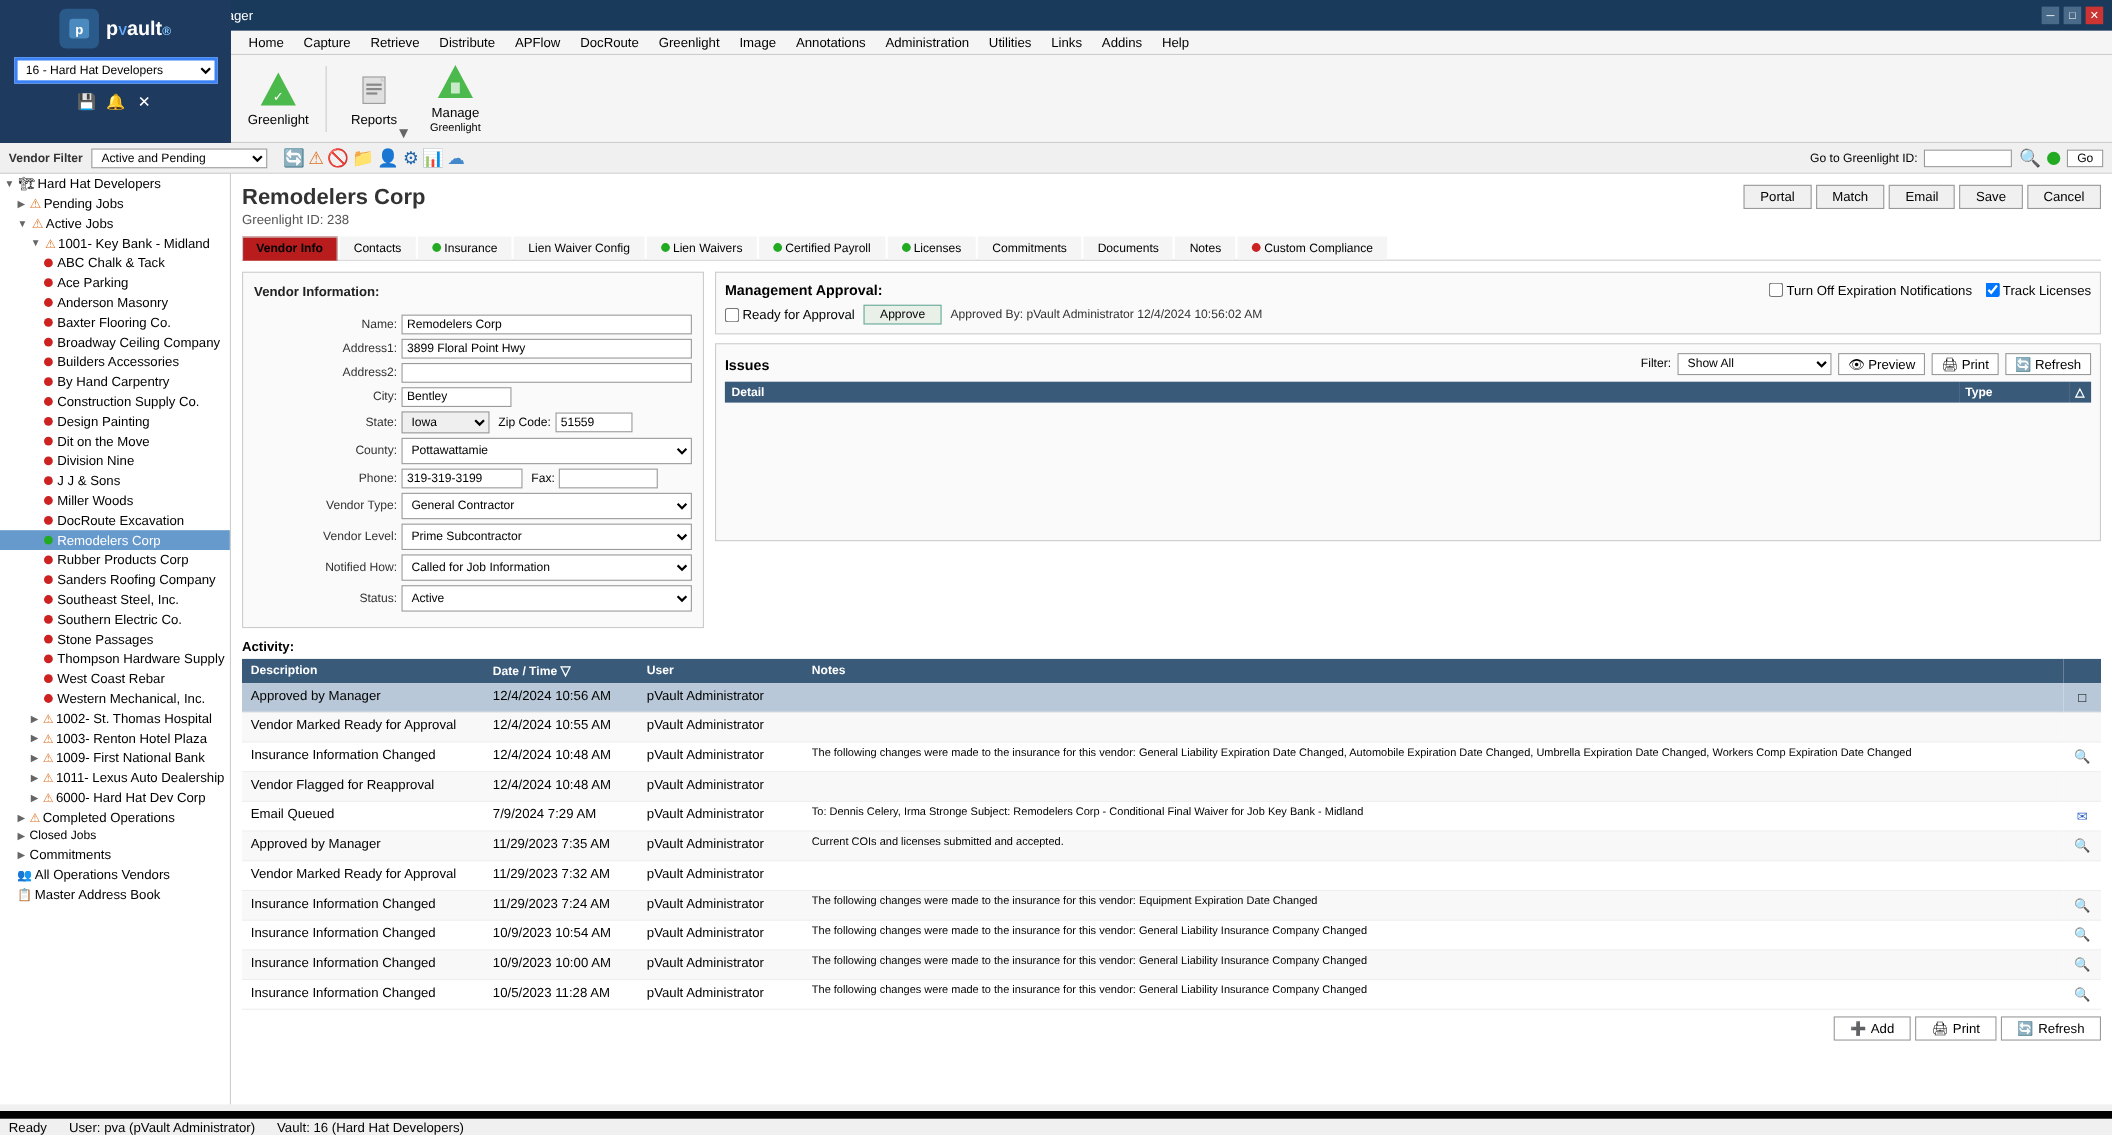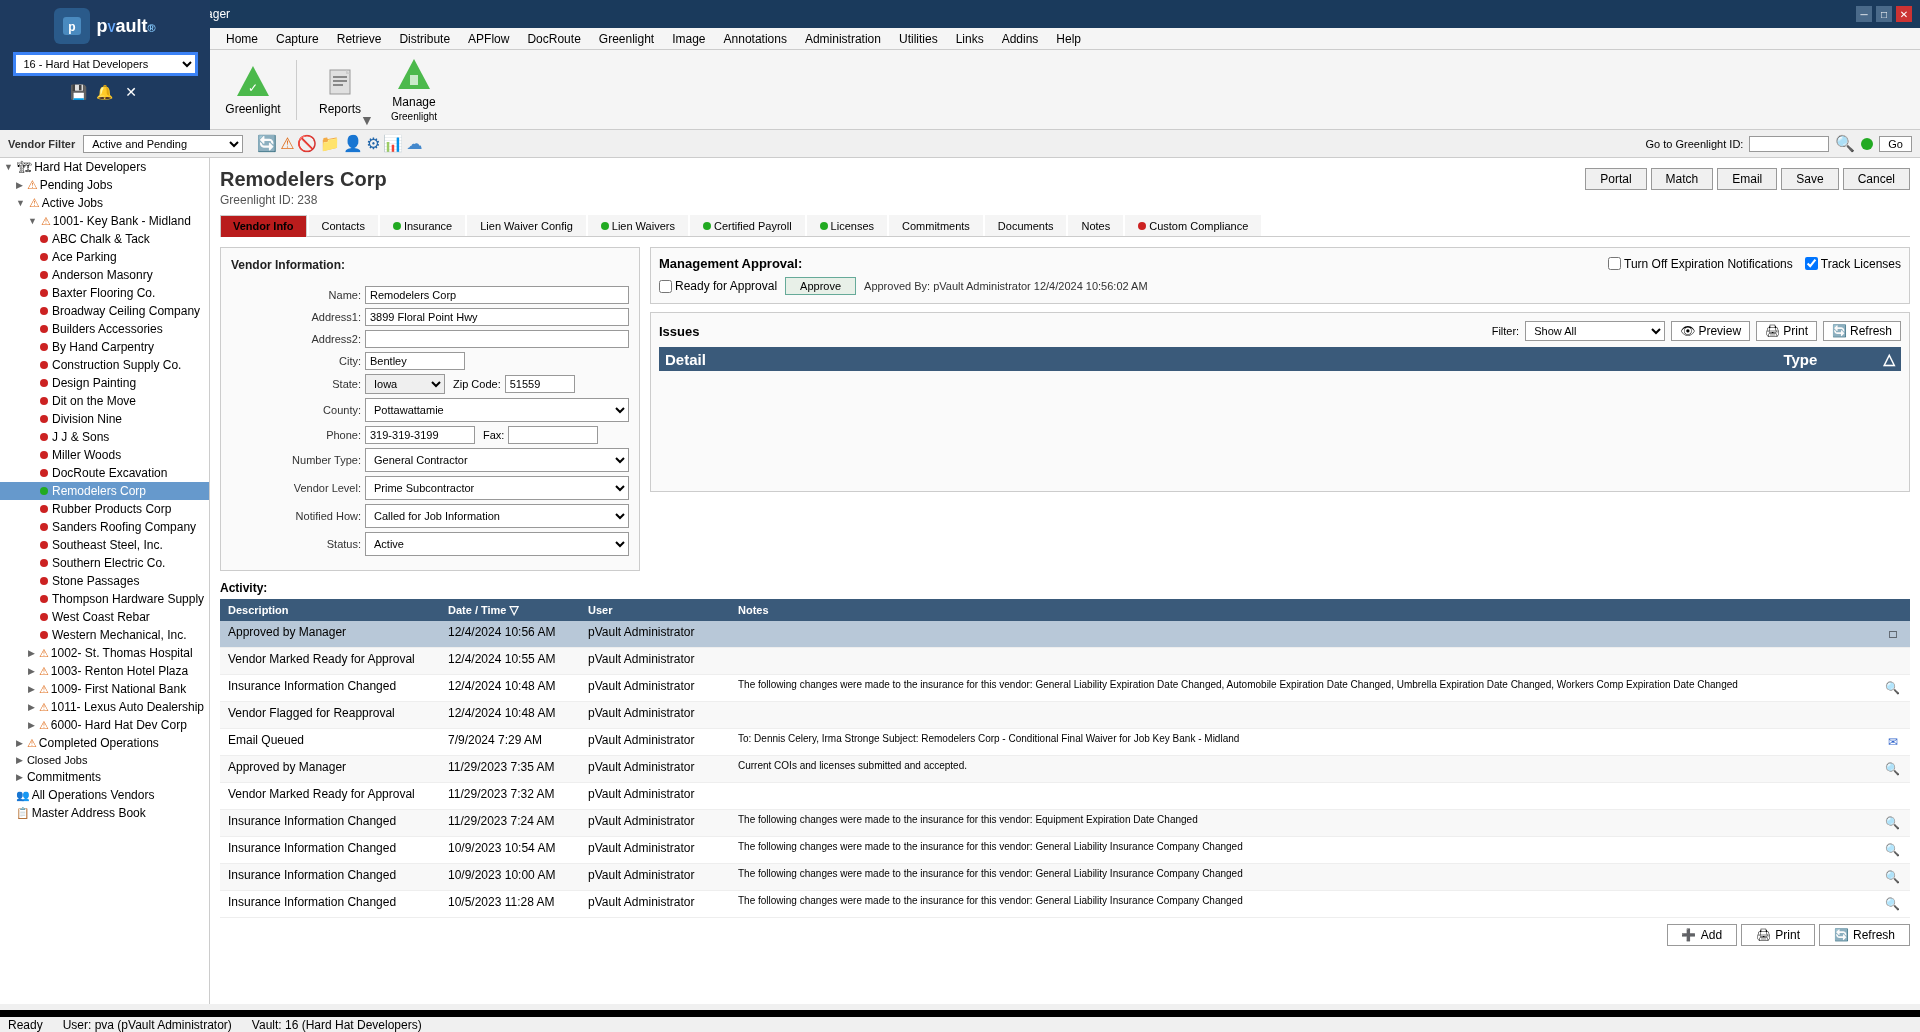--- a/index.html
+++ b/index.html
@@ -98,21 +98,21 @@
     .left-col { flex: 0 0 420px; }
     .right-col { flex: 1; }
 
     
     .section-title { font-weight: bold; font-size: 12px; margin-bottom: 14px; color: #222; }
     .form-row { display: flex; align-items: center; margin-bottom: 4px; gap: 4px; }
     .form-label { width: 130px; text-align: right; font-size: 11px; color: #333; flex-shrink: 0; }
     .form-input { flex: 1; border: 1px solid #999; padding: 2px 4px; font-size: 11px; background: white; }
     .form-select-full { flex: 1; border: 1px solid #999; padding: 4px 4px; font-size: 11px; background: white; }
     .issues-table { width: 100%; border-collapse: collapse; font-size: 11px; }
-    .issues-table th { background: #3a5a7a; color: white; padding: 3px 6px; text-align: left; font-size: 15px; }
+    .issues-table th { background: #3a5a7a; color: white; padding: 3px 6px; text-align: left; font-size: 11px; }
     .preview-btn, .print-btn, .refresh-btn-sm {
       background: white;
       border: 1px solid #999;
       padding: 2px 8px;
       cursor: pointer;
       font-size: 11px;
       display: flex;
       align-items: center;
       gap: 3px;
     }
@@ -532,21 +532,21 @@
               <option>Pottawattamie</option>
             </select>
           </div>
           <div class="form-row">
             <span class="form-label">Phone:</span>
             <input style="width: 110px; border: 1px solid rgb(153, 153, 153); padding: 2px 4px; font-size: 11px;" type="text" value="319-319-3199">
             <span style="font-size:11px;margin-left:4px;">Fax:</span>
             <input style="width: 90px; border: 1px solid rgb(153, 153, 153); padding: 2px 4px; font-size: 11px;" type="text" value="">
           </div>
           <div class="form-row">
-            <span class="form-label">Number Type:</span>
+            <span class="form-label">Vendor Type:</span>
             <select class="form-select-full">
               <option>General Contractor</option>
             </select>
           </div>
           <div class="form-row">
             <span class="form-label">Vendor Level:</span>
             <select class="form-select-full">
               <option>Prime Subcontractor</option>
             </select>
           </div>

